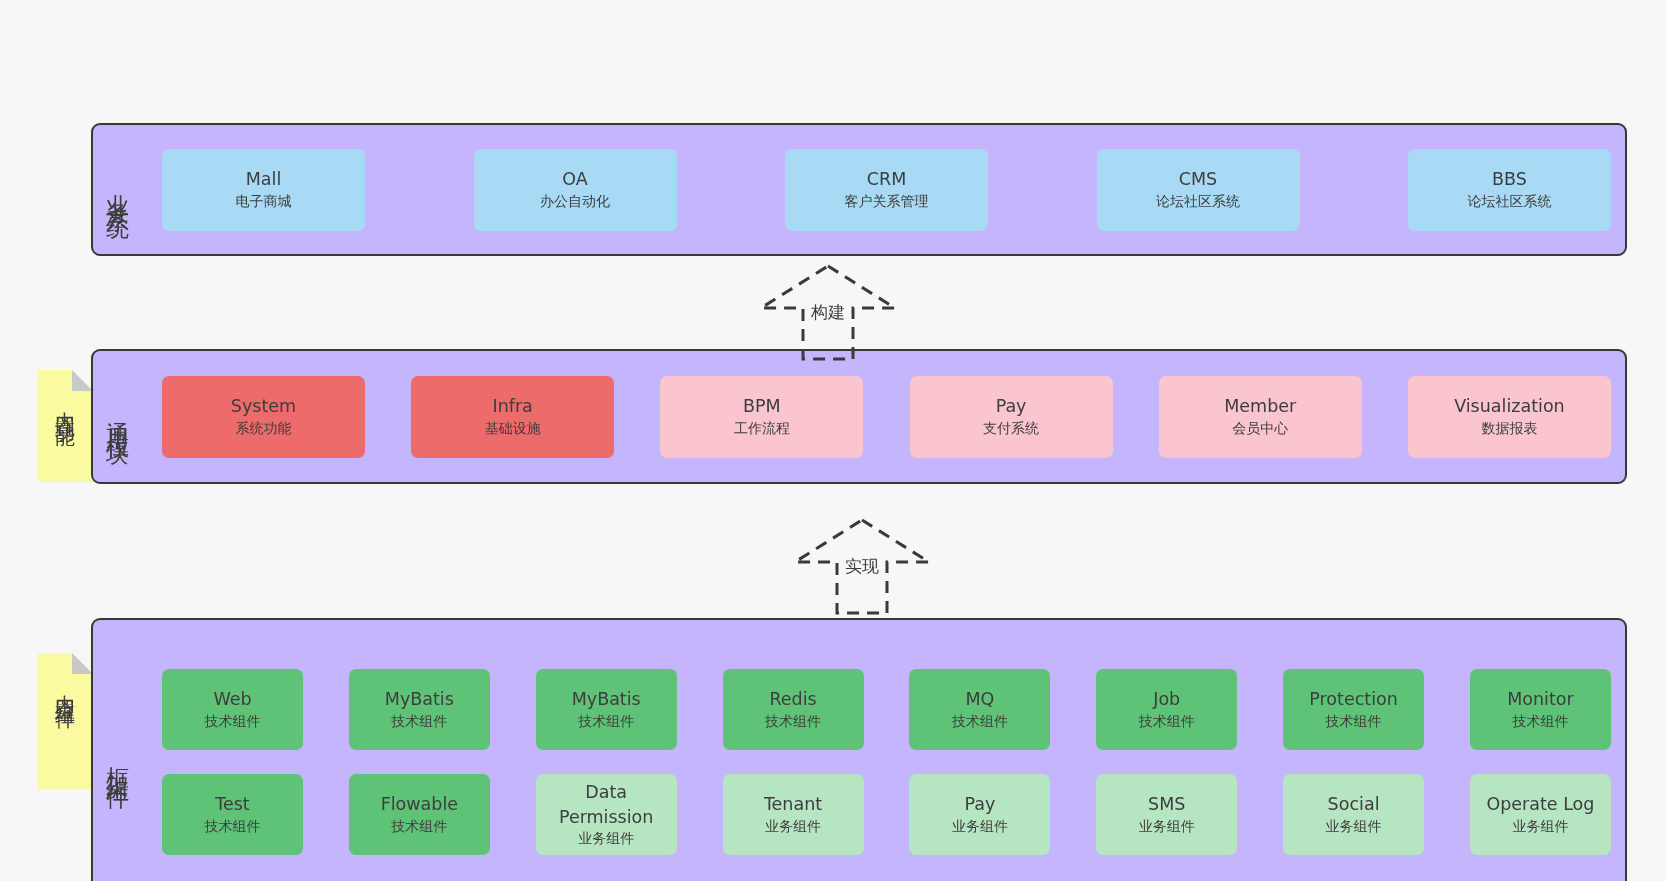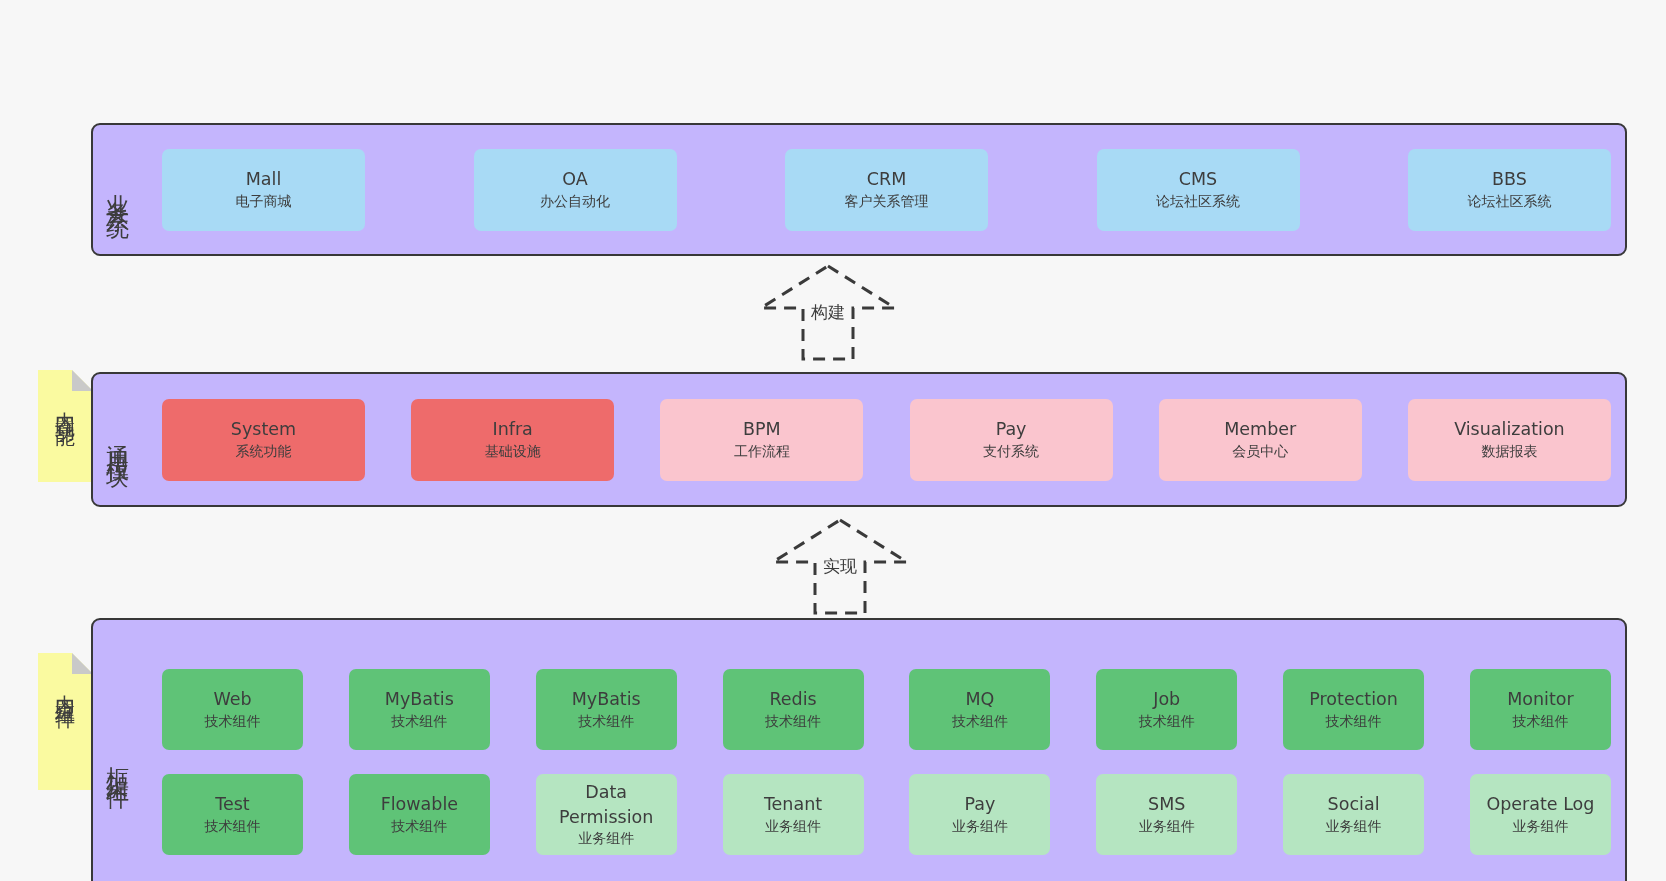--- a/index.html
+++ b/index.html
@@ -5,21 +5,21 @@
   html,body{margin:0;padding:0;}
   body{background:#f7f7f7;font-family:"DejaVu Sans","Liberation Sans",sans-serif;color:#3d3d3d;}
   .canvas{position:relative;width:1666px;height:881px;background:#f7f7f7;overflow:hidden;}
 
   .panel{
     position:absolute;left:91px;width:1536px;
     background:#c4b5fd;border:2px solid #383838;border-radius:9px;
     box-sizing:border-box;z-index:2;
   }
   .panel-business{top:123px;height:133px;}
-  .panel-modules{top:372px;height:135px;}
+  .panel-modules{top:349px;height:135px;}
   .panel-components{top:618px;height:288px;}
 
   .v-label{
     position:absolute;left:13px;top:50%;transform:translateY(-50%);
     writing-mode:vertical-rl;text-orientation:upright;
     font-size:23px;letter-spacing:7px;line-height:1;color:#3d3d3d;white-space:nowrap;
   }
 
   .boxrow{
     height:100%;margin-left:55px;padding:0 14px;box-sizing:border-box;
@@ -56,21 +56,21 @@
   .sticky .fold{position:absolute;top:0;right:0;width:21px;height:21px;
     background:#c9c9c9;clip-path:polygon(0 0,100% 100%,0 100%);}
   .sticky .v-text{
     position:absolute;left:50%;top:26px;transform:translateX(-50%);
     writing-mode:vertical-rl;text-orientation:upright;
     font-size:20px;letter-spacing:5px;line-height:1;white-space:nowrap;
   }
 
   .arrow{position:absolute;z-index:3;}
   .arrow-build{left:758px;top:263px;}
-  .arrow-implement{left:770px;top:517px;}
+  .arrow-implement{left:792px;top:517px;}
   .arrow svg{display:block;}
   .arrow text{font-size:17px;fill:#3d3d3d;font-family:"DejaVu Sans","Liberation Sans",sans-serif;}
 </style>
 </head>
 <body>
 
 <div class="canvas">
 
   <div class="sticky sticky-1">
     <div class="cut"></div>

